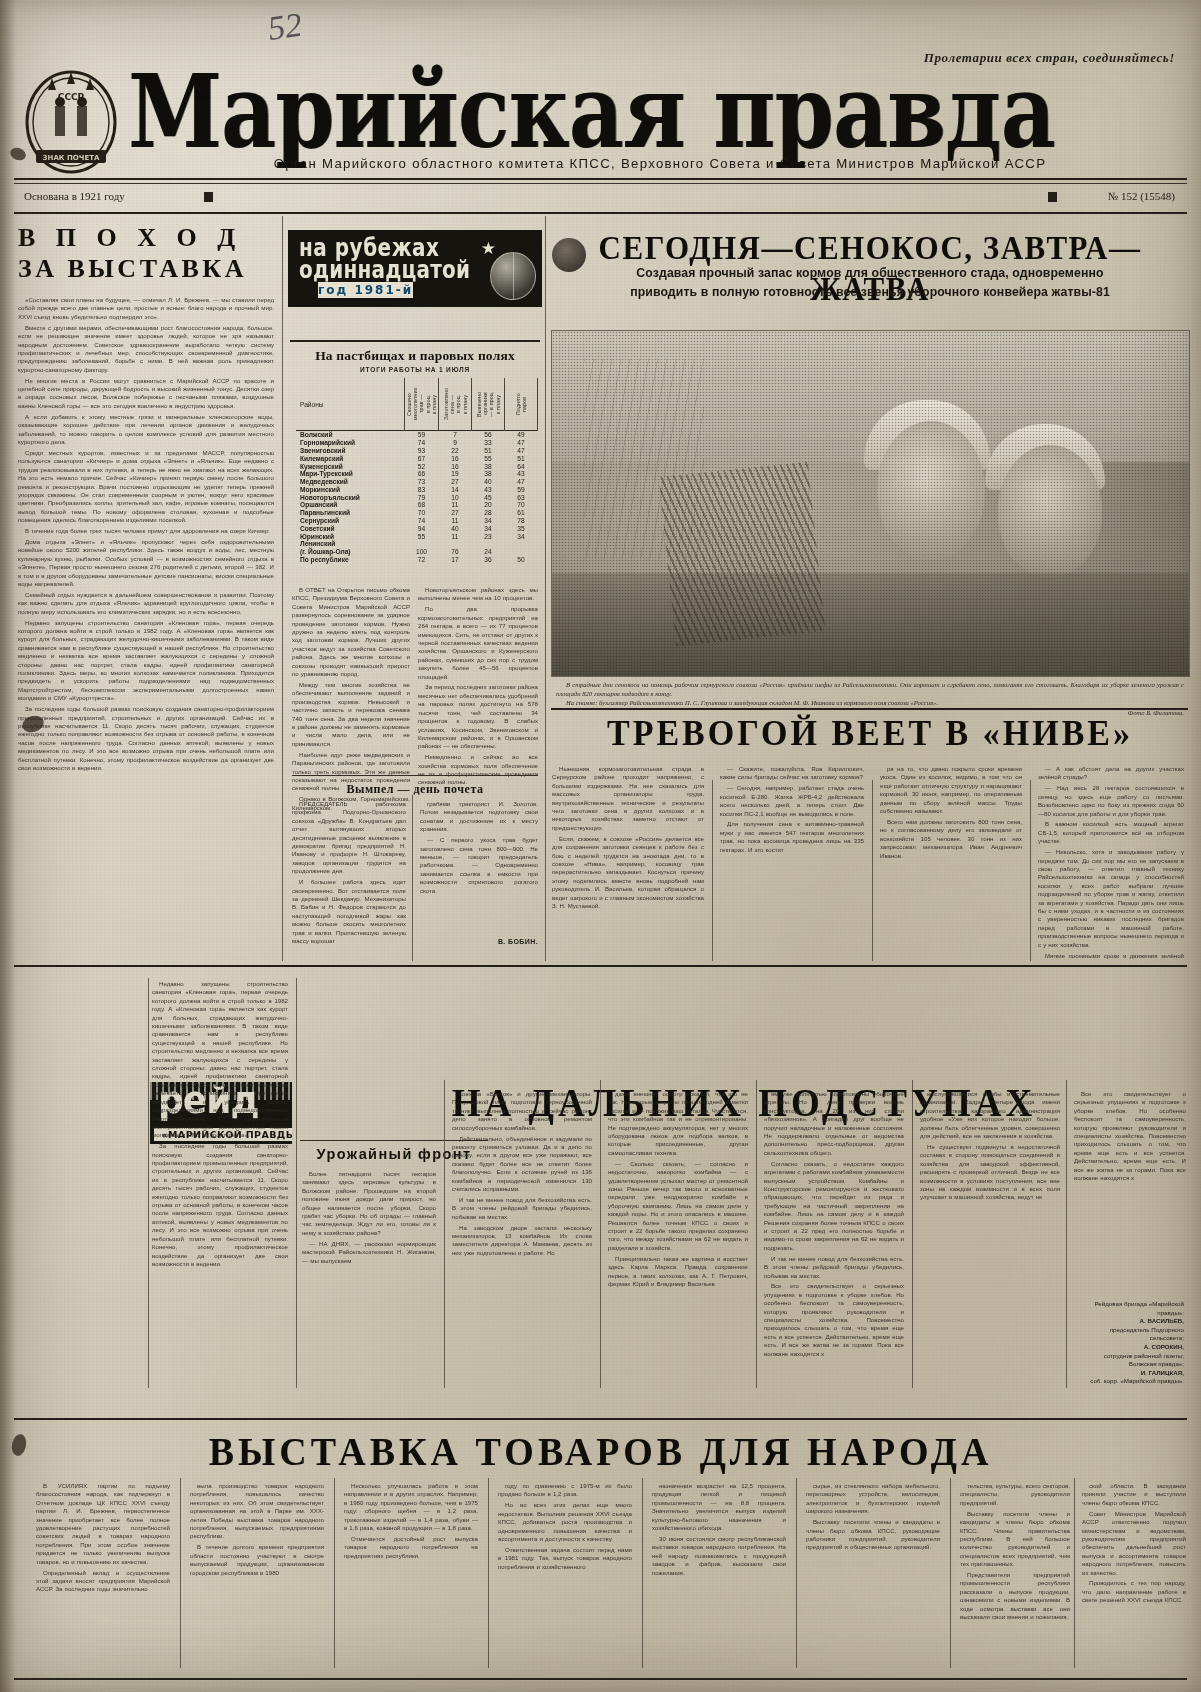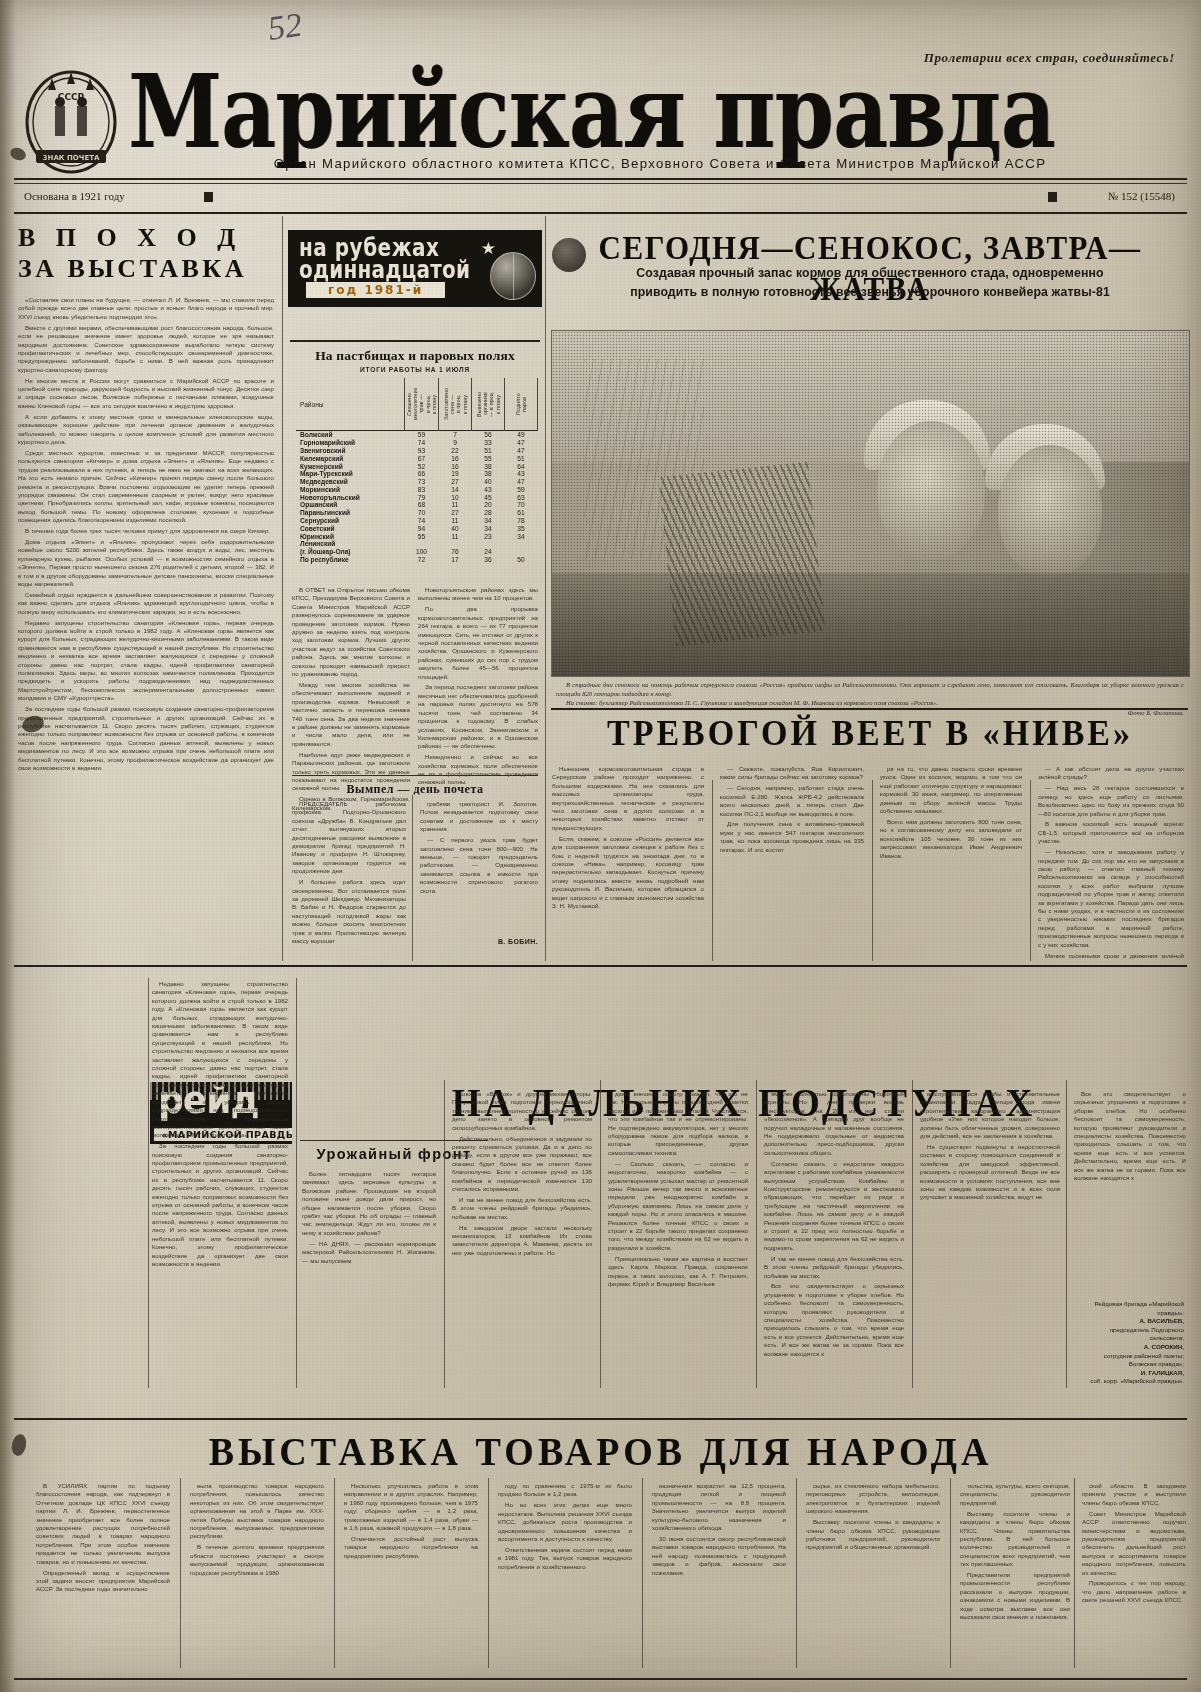--- a/index.html
+++ b/index.html
@@ -119,22 +119,22 @@
     font-weight:bold;font-size:20px;line-height:22px;color:#e8e3d3;
     letter-spacing:.5px;transform:scaleY(1.22);transform-origin:left top;
   }
   .banner-11 .b2{
     position:absolute;left:9px;top:24px;
     font-family:"DejaVu Sans","Liberation Sans",sans-serif;
     font-weight:bold;font-size:20px;line-height:22px;color:#e8e3d3;
     letter-spacing:.2px;transform:scaleY(1.22);transform-origin:left top;
   }
   .banner-11 .b3{
-    position:absolute;left:16px;top:50px;
-    padding:1px 22px;background:#e8e3d3;color:#a16207;
+    position:absolute;left:28px;top:50px;
+    padding:1px 0;background:#e8e3d3;color:#0c4a6e;
     font-family:"DejaVu Sans","Liberation Sans",sans-serif;
     font-weight:bold;font-size:12px;letter-spacing:2px;
   }
   .banner-11 .star{
     position:absolute;right:44px;top:6px;color:#e8e3d3;font-size:17px;
   }
   .banner-11 .globe{
     position:absolute;right:4px;top:20px;width:44px;height:46px;
     border-radius:50%;
     background:

